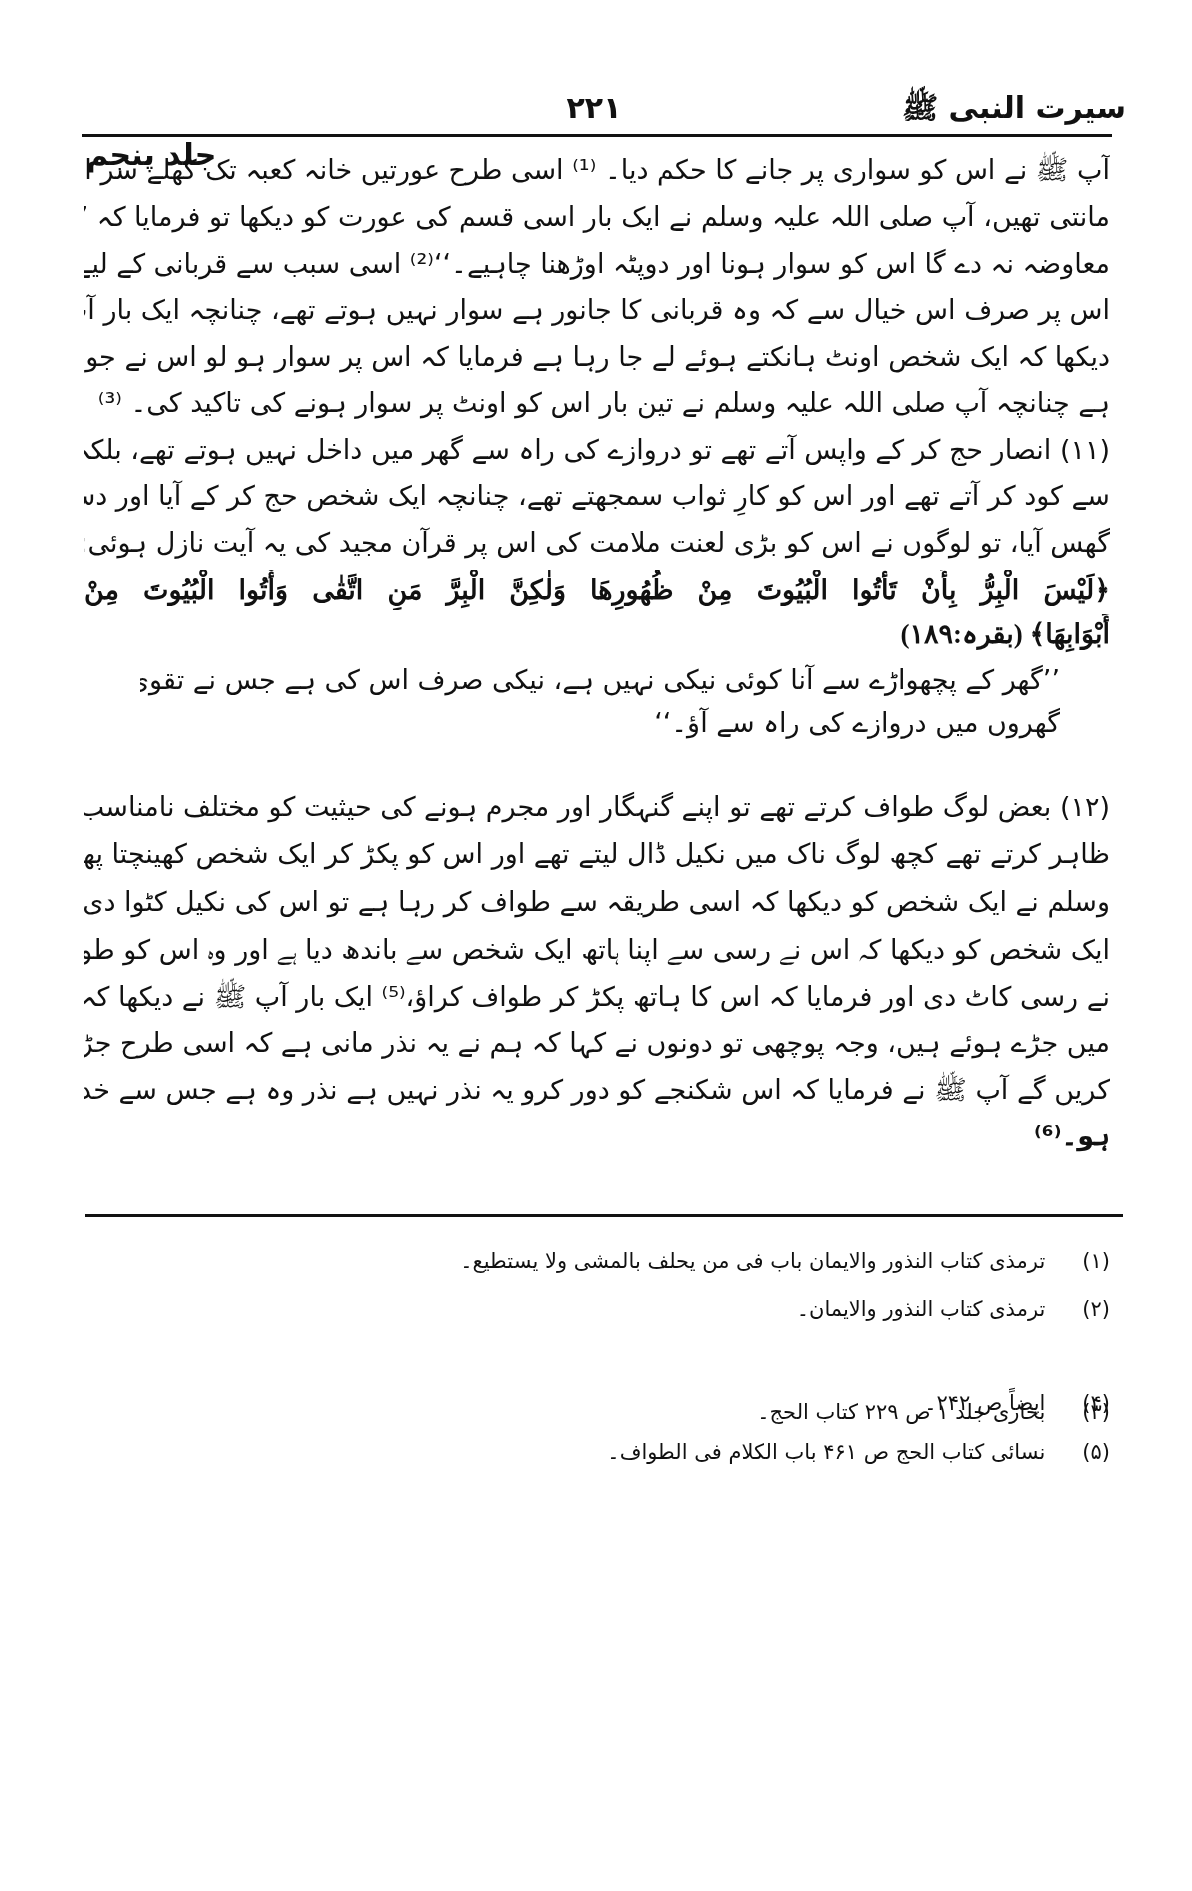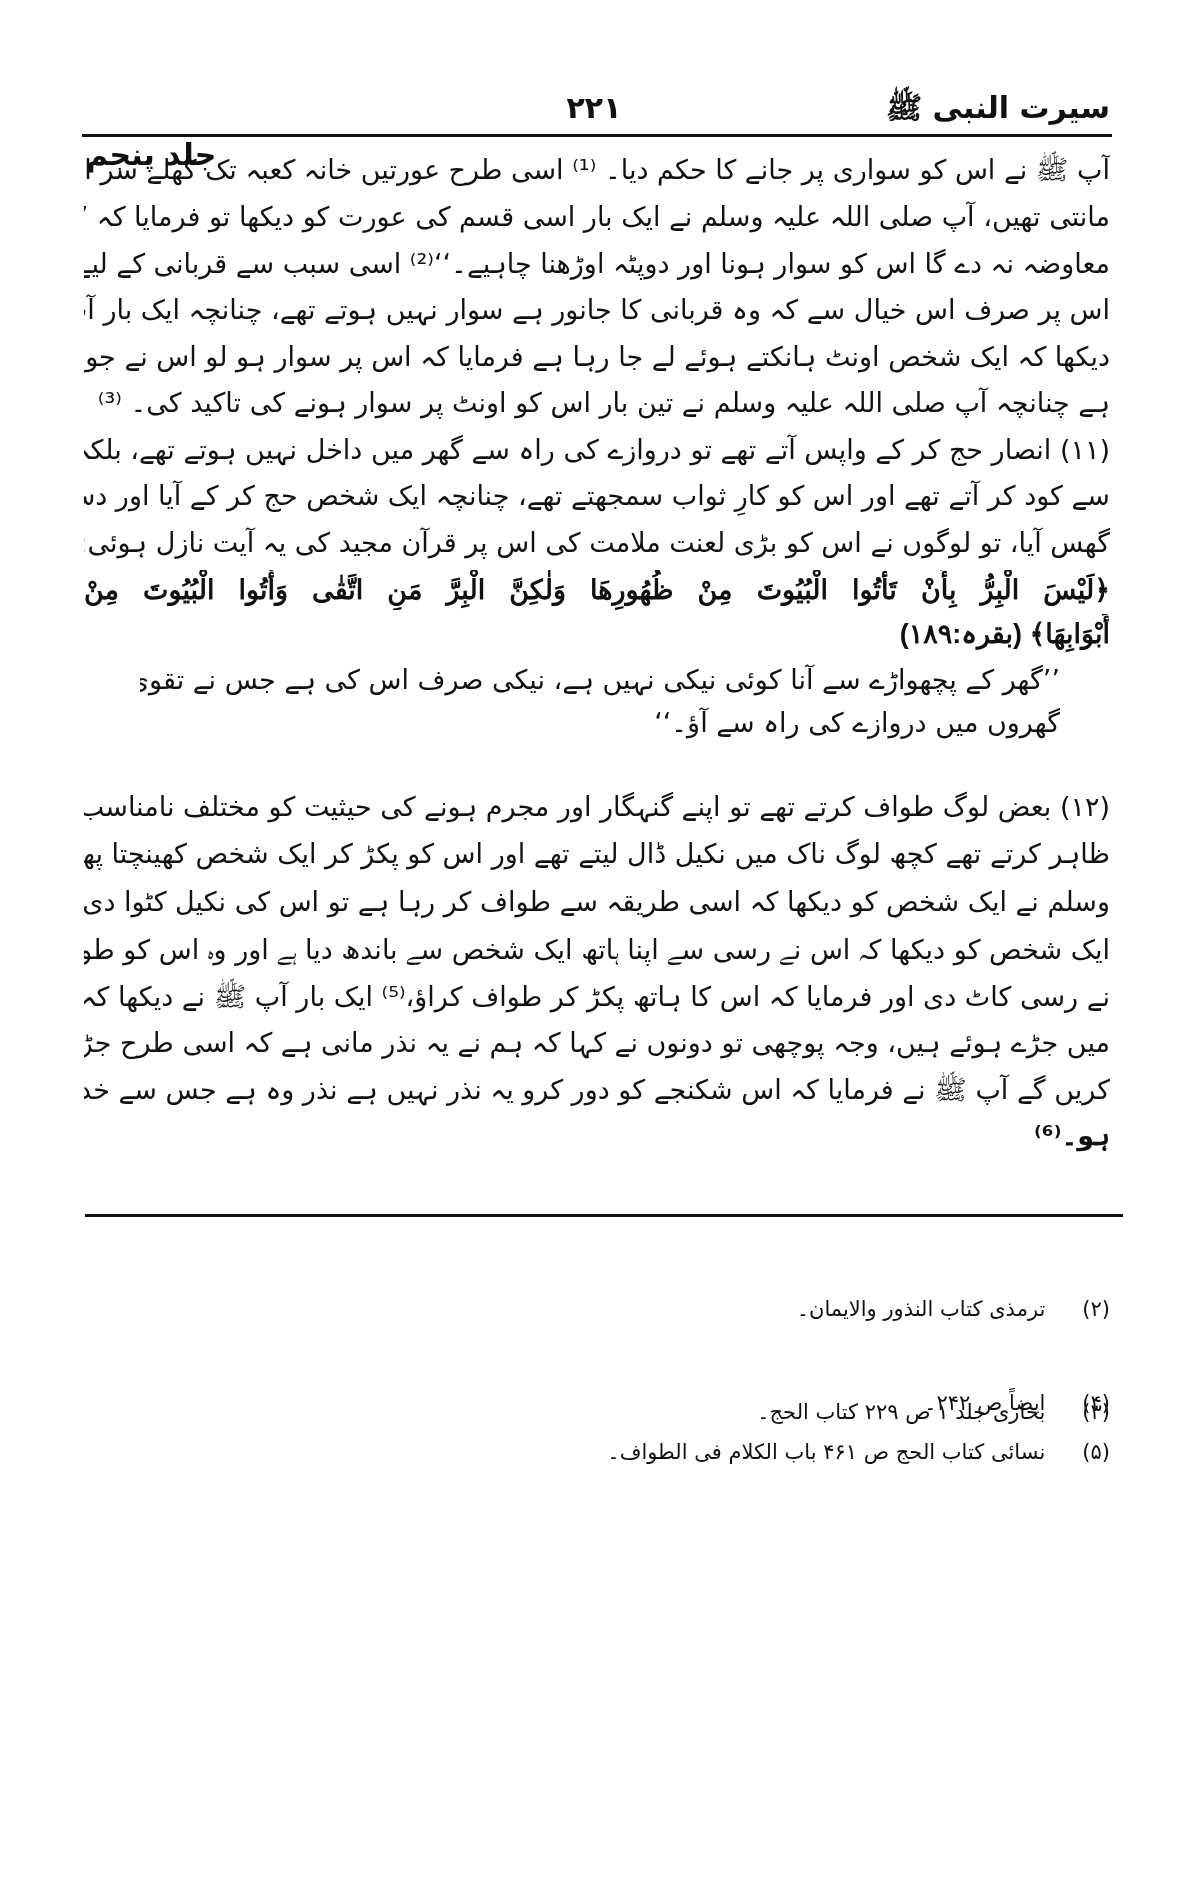--- a/index.html
+++ b/index.html
@@ -1,27 +1,27 @@
 <!DOCTYPE html>
 <html><head>
 <meta charset="utf-8">
 <style>
   html, body { margin:0; padding:0; background:#ffffff; }
   body { width:1192px; height:1891px; position:relative; overflow:hidden;
          font-family:"DejaVu Sans", sans-serif; color:#111; }
   .page { position:absolute; left:0; top:0; width:1192px; height:1891px; background:#fff; }
   .hdr { position:absolute; top:88px; font-size:30px; font-weight:bold; line-height:40px; white-space:nowrap; }
-  .hdr-title { right:82px; direction:rtl; }
+  .hdr-title { right:66px; direction:rtl; }
   .hdr-page { left:0; width:1188px; text-align:center; }
   .hdr-vol { left:86px; direction:rtl;margin-top:47px; }
   .rule { position:absolute; background:#111; }
   .line { position:absolute; left:84px; width:1026px; direction:rtl; text-align:justify;
           text-align-last:justify; font-size:27px; line-height:40px; height:40px; white-space:nowrap; overflow:hidden; }
   .line.last { text-align-last:right; }
-  .quran { font-family:Liberation Sans, sans-serif; font-size:27px; font-weight:bold; }
+  .quran { font-family:Liberation Serif, serif; font-size:27px; font-weight:bold; }
   .trans { left:140px; width:920px; }
   .fn { position:absolute; right:82px; direction:rtl; font-size:21px; line-height:30px; white-space:nowrap; }
   .fn .num { display:inline-block; width:58px; text-align:right; }
 </style>
 </head>
 <body>
 
 <div class="page">
 
   <div class="hdr hdr-title">سیرت النبی ﷺ</div>
@@ -46,20 +46,24 @@
   <div class="line" style="top:834px;">ظاہر کرتے تھے کچھ لوگ ناک میں نکیل ڈال لیتے تھے اور اس کو پکڑ کر ایک شخص کھینچتا پھرتا تھا، آنحضرت صلی اللہ علیہ</div>
   <div class="line" style="top:882px;">وسلم نے ایک شخص کو دیکھا کہ اسی طریقہ سے طواف کر رہا ہے تو اس کی نکیل کٹوا دی،⁽⁴⁾ اسی طرح آپ ﷺ نے</div>
   <div class="line" style="top:930px;">ایک شخص کو دیکھا کہ اس نے رسی سے اپنا ہاتھ ایک شخص سے باندھ دیا ہے اور وہ اس کو طواف کرا رہا ہے، آپ ﷺ</div>
   <div class="line" style="top:977px;">نے رسی کاٹ دی اور فرمایا کہ اس کا ہاتھ پکڑ کر طواف کراؤ،⁽⁵⁾ ایک بار آپ ﷺ نے دیکھا کہ دو شخص ایک رسی</div>
   <div class="line" style="top:1023px;">میں جڑے ہوئے ہیں، وجہ پوچھی تو دونوں نے کہا کہ ہم نے یہ نذر مانی ہے کہ اسی طرح جڑے ہوئے خانہ کعبہ کا حج</div>
   <div class="line" style="top:1070px;">کریں گے آپ ﷺ نے فرمایا کہ اس شکنجے کو دور کرو یہ نذر نہیں ہے نذر وہ ہے جس سے خدا کی ذات مقصود</div>
   <div class="line last" style="top:1116px;font-weight:bold;">ہو۔⁽⁶⁾</div>
 
   <div class="rule" style="left:85px; width:1038px; top:1214px; height:3px;"></div>
 
+  <div class="fn" style="top:1246px;">
+    <span class="num">(۱)</span>
+    <span>ترمذی کتاب النذور والایمان باب فی من یحلف بالمشی ولا یستطیع۔</span>
+  </div>
   <div class="fn" style="top:1294px;">
     <span class="num">(۲)</span>
     <span>ترمذی کتاب النذور والایمان۔</span>
   </div>
   <div class="fn" style="top:1397px;">
     <span class="num">(۳)</span>
     <span>بخاری جلد ۱ ص ۲۲۹ کتاب الحج۔</span>
   </div>
   <div class="fn" style="top:1388px;">
     <span class="num">(۴)</span>

